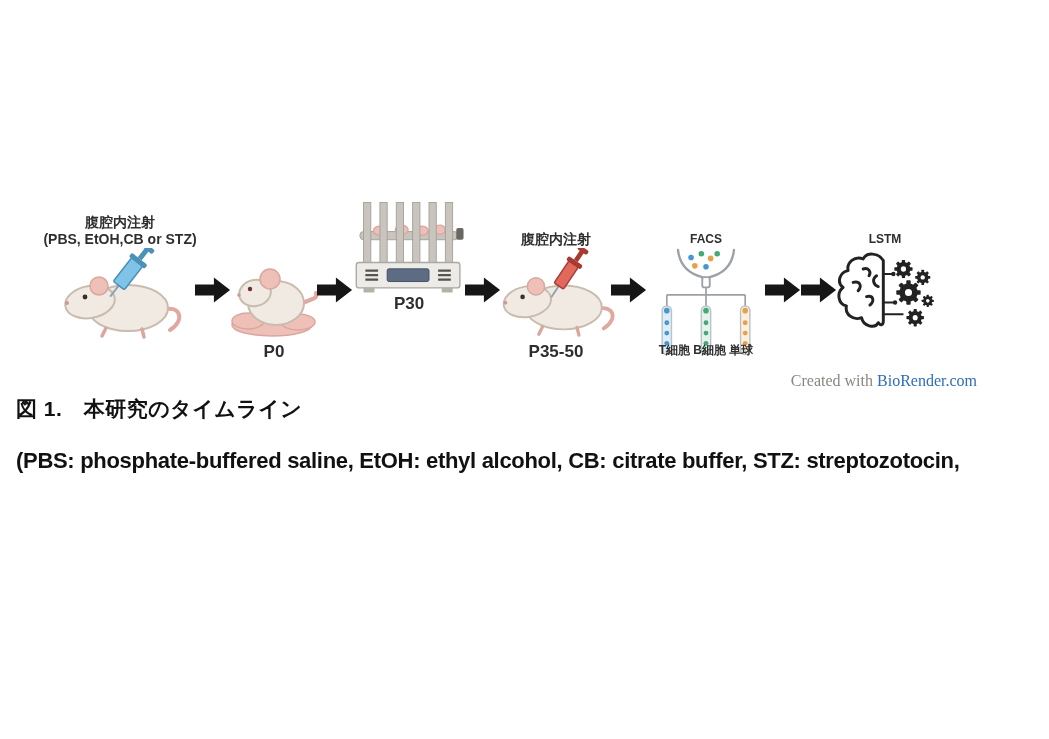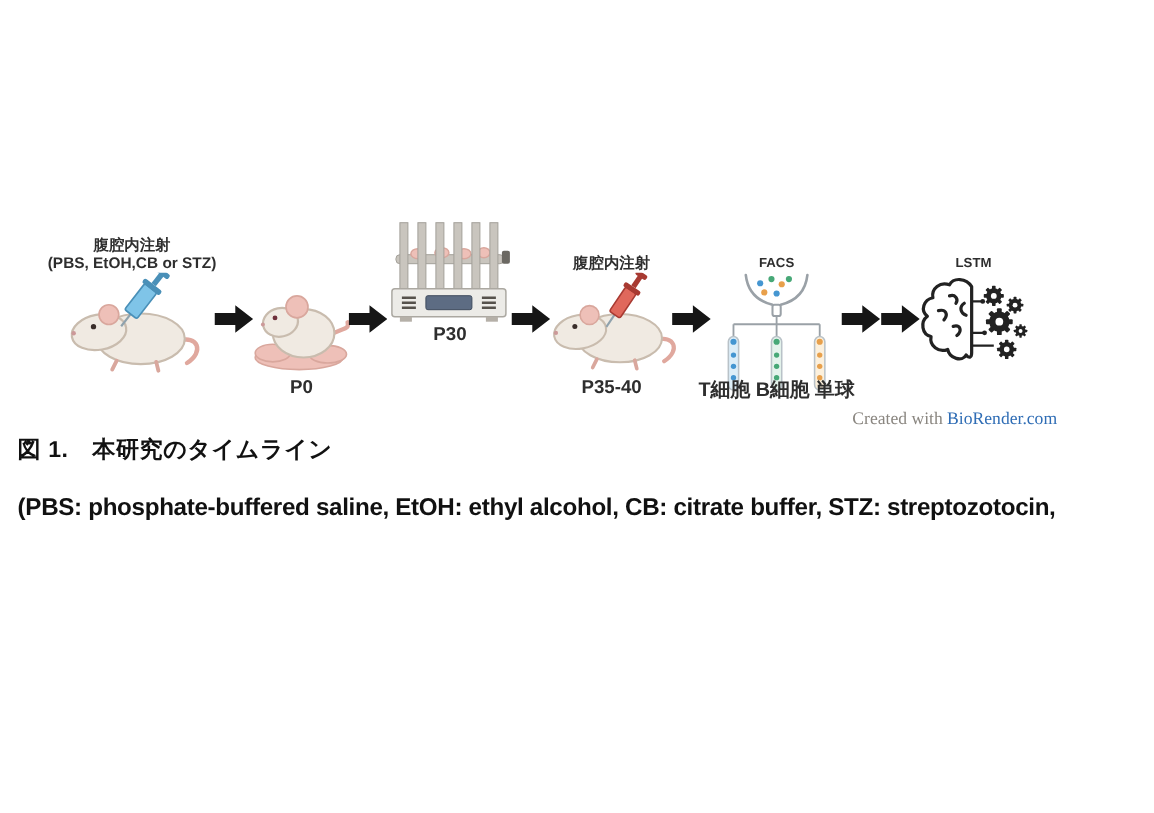--- a/index.html
+++ b/index.html
@@ -9,27 +9,27 @@
   
   #flow{position:absolute;left:45px;top:200px;width:970px;height:168px;
         display:flex;flex-direction:row;align-items:flex-start;}
   .step{display:flex;flex-direction:column;align-items:center;flex:none;}
   .step .top{height:48px;display:flex;flex-direction:column;justify-content:flex-end;align-items:center;}
   .step .iconbox{height:94px;display:flex;align-items:center;justify-content:center;overflow:visible;}
   .step .bottom{height:24px;display:flex;align-items:flex-start;justify-content:center;}
   .lbl-jp{font-size:14px;font-weight:700;color:var(--label,#2e2e2e);white-space:nowrap;line-height:17px;}
   .lbl-en{font-size:12px;font-weight:700;color:var(--label,#2e2e2e);white-space:nowrap;line-height:18px;}
   .lbl-bottom{font-size:17px;font-weight:700;color:var(--label,#2e2e2e);white-space:nowrap;}
-  .lbl-bottom.small{font-size:18px;}
+  .lbl-bottom.small{font-size:12px;}
   .arrow{flex:none;width:36px;margin-top:76px;display:flex;justify-content:center;}
   .arrow svg{display:block;}
   .arrow polygon{fill:var(--arrow,#161616);}
 
   
-  #credit{position:absolute;top:372px;right:88px;font-family:"Liberation Serif","DejaVu Serif",serif;
+  #credit{position:absolute;top:372px;right:72px;font-family:"Liberation Serif","DejaVu Serif",serif;
           font-size:16px;white-space:nowrap;}
   #credit .prefix{color:var(--credit-gray,#8a8680);}
   #credit .brand{color:var(--brand-blue,#2f6db5);cursor:pointer;}
 
   
   #caption{position:absolute;left:16px;top:391px;width:1049px;text-align:left;}
   #caption .title{font-size:21px;font-weight:700;line-height:36px;letter-spacing:0.5px;color:#111;}
   #caption .line{font-size:22px;font-weight:600;line-height:36px;letter-spacing:-0.3px;color:#111;white-space:nowrap;margin-top:16px;}
 
   
@@ -161,21 +161,21 @@
           <g transform="translate(70,36) rotate(34)">
             <line x1="0" y1="2" x2="0" y2="16" stroke="#8fa2ad" stroke-width="2"></line>
             <rect class="syr-red" x="-6" y="-26" width="12" height="28" rx="2"></rect>
             <rect x="-9" y="-30" width="18" height="5" rx="2" fill="#a83a32"></rect>
             <rect x="-2.5" y="-42" width="5" height="12" fill="#a83a32"></rect>
             <rect x="-6" y="-46" width="12" height="5" rx="2" fill="#a83a32"></rect>
           </g>
         </svg>
       </div>
       <div class="bottom">
-        <div class="lbl-bottom">P35-40</div>
+        <div class="lbl-bottom">P35-50</div>
       </div>
     </div>
 
     <div class="arrow">
       <svg width="36" height="28" viewBox="0 0 40 30">
           <polygon points="0,9 21,9 21,1 39,15 21,29 21,21 0,21"></polygon>
         </svg>
     </div>
 
     <div class="step" style="width:118px">

